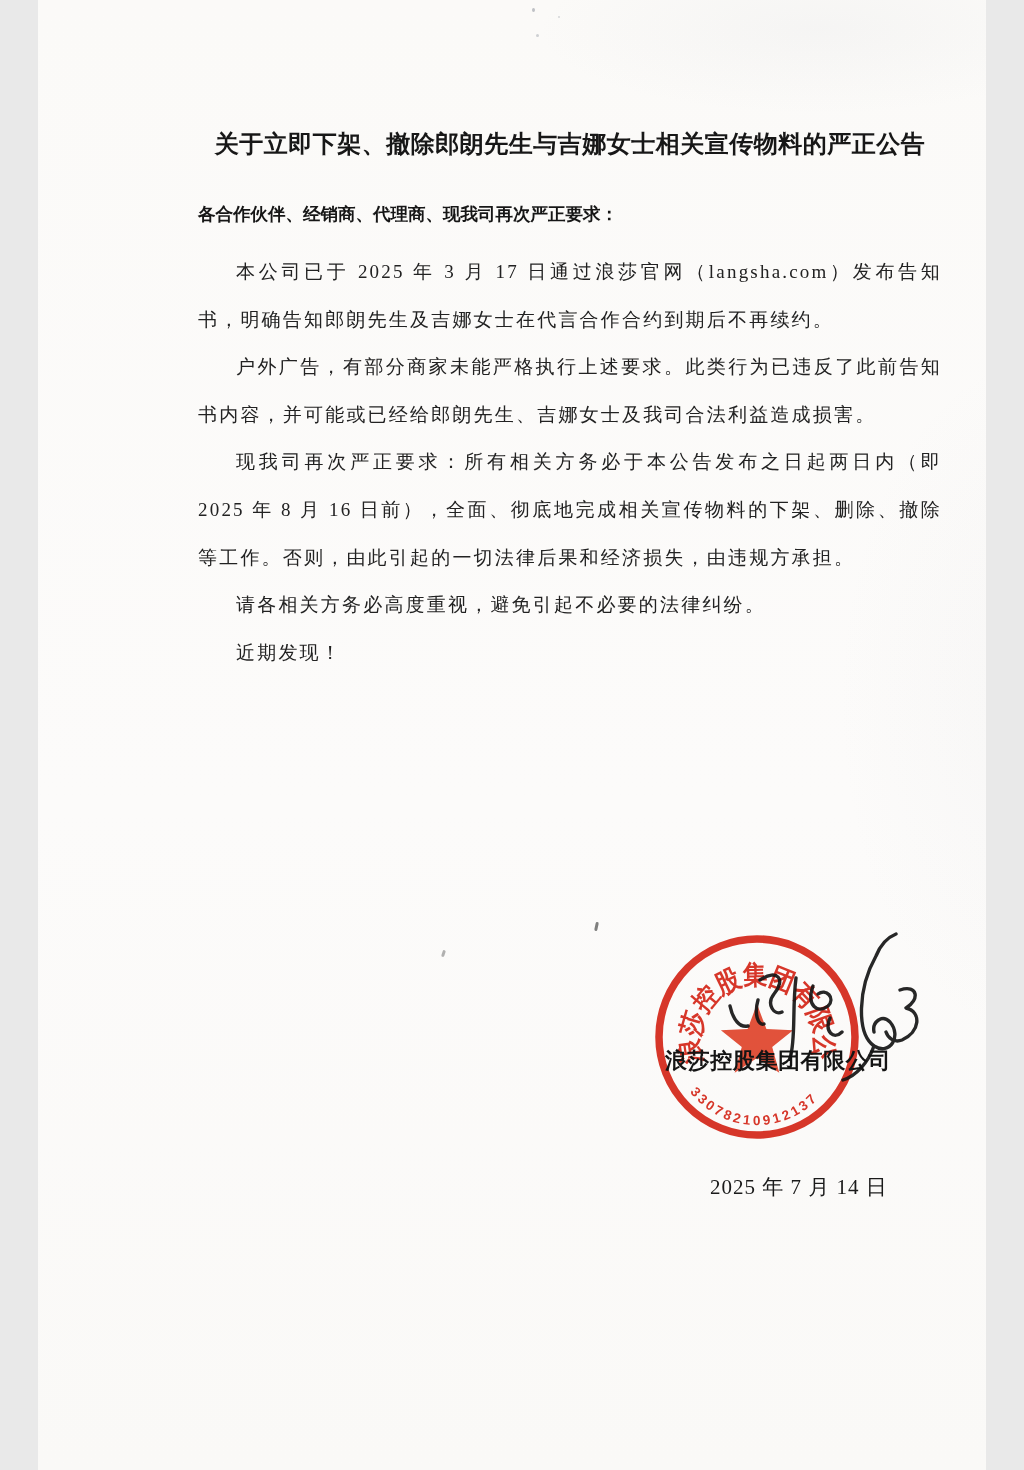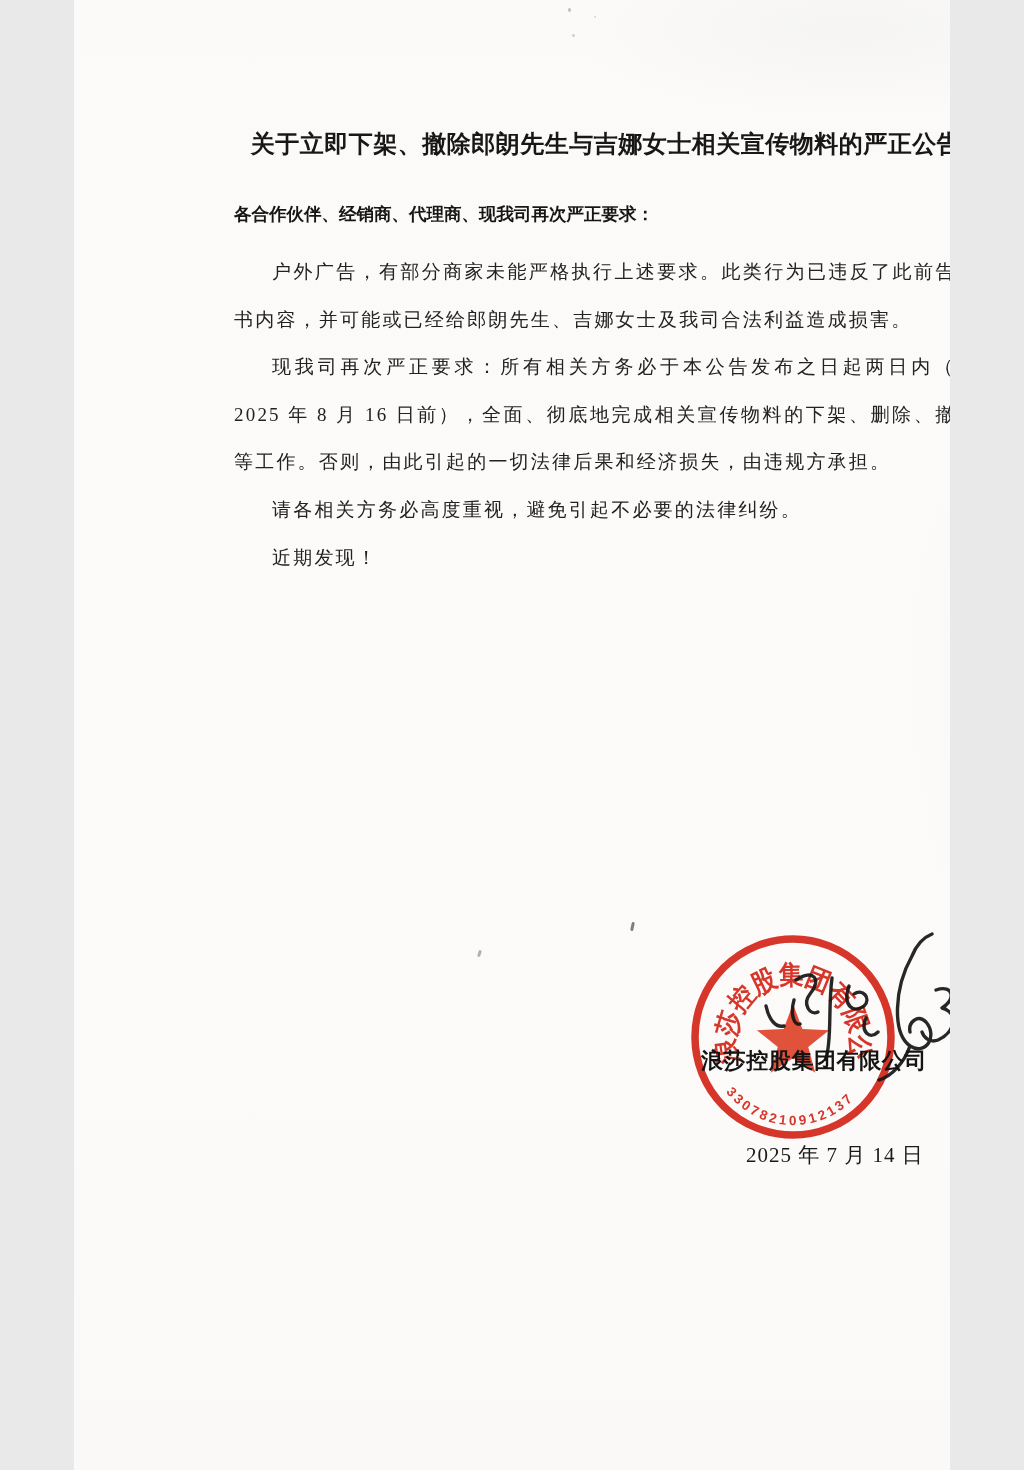--- a/index.html
+++ b/index.html
@@ -1,19 +1,19 @@
 <!DOCTYPE html>
 <html><head>
 <meta charset="utf-8">
 <style>
   * { margin:0; padding:0; box-sizing:border-box; }
   html,body { background:#e9e9e9; }
   .page {
     position:relative;
-    width:876px; height:1470px;
+    width:948px; height:1470px;
     margin:0 auto;
     overflow:hidden;
     background:
       radial-gradient(ellipse 400px 120px at 780px 30px, rgba(195,198,205,0.10), rgba(0,0,0,0) 70%),
       radial-gradient(ellipse 300px 500px at 1010px 700px, rgba(190,192,198,0.08), rgba(0,0,0,0) 70%),
       linear-gradient(180deg,#fbfaf8 0%, #fcfbfa 55%, #faf9f7 100%);
     font-family:"Liberation Serif","DejaVu Serif",serif;
     color:#1c1c1c;
   }
   .content {
@@ -56,21 +56,21 @@
     width:250px; height:185px;
   }
   .seal-company-name {
     position:absolute; left:627px; top:1046px;
     font-size:22px; font-weight:bold;
     letter-spacing:0.6px;
     color:#141414;
     white-space:nowrap;
   }
   .doc-date {
-    position:absolute; left:672px; top:1141px;
+    position:absolute; left:672px; top:1173px;
     font-size:21px;
     letter-spacing:1px;
     color:#1a1a1a;
     white-space:nowrap;
   }
   .speck { position:absolute; background:#8d929c; border-radius:50%; opacity:0.55; }
   .speck-a { left:494px; top:8px;  width:3px; height:4px; }
   .speck-b { left:520px; top:16px; width:2px; height:2px; opacity:0.35; }
   .speck-c { left:498px; top:34px; width:3px; height:3px; opacity:0.4; }
   .speck-d { left:557px; top:922px; width:3px; height:9px; border-radius:2px; opacity:0.7; background:#4a4a4a; transform:rotate(12deg); }
@@ -84,20 +84,21 @@
   <div class="speck speck-a"></div>
   <div class="speck speck-b"></div>
   <div class="speck speck-c"></div>
   <div class="speck speck-d"></div>
   <div class="speck speck-e"></div>
 
   <div class="content">
     <div class="doc-title">关于立即下架、撤除郎朗先生与吉娜女士相关宣传物料的严正公告</div>
     <div class="salutation">各合作伙伴、经销商、代理商、现我司再次严正要求：</div>
     <div class="body-text">
+      <p>本公司已于 2025 年 3 月 17 日通过浪莎官网（langsha.com）发布告知书，明确告知郎朗先生及吉娜女士在代言合作合约到期后不再续约。</p>
       <p>户外广告，有部分商家未能严格执行上述要求。此类行为已违反了此前告知书内容，并可能或已经给郎朗先生、吉娜女士及我司合法利益造成损害。</p>
       <p>现我司再次严正要求：所有相关方务必于本公告发布之日起两日内（即 2025 年 8 月 16 日前），全面、彻底地完成相关宣传物料的下架、删除、撤除等工作。否则，由此引起的一切法律后果和经济损失，由违规方承担。</p>
       <p>请各相关方务必高度重视，避免引起不必要的法律纠纷。</p>
       <p>近期发现！</p>
     </div>
   </div>
 
   <svg class="seal-svg" viewBox="0 0 290 235">
     <defs>
       <path id="sealArcPath" d="M 59.5 136.8 A 58 58 0 1 1 168.5 136.8" fill="none"></path>

